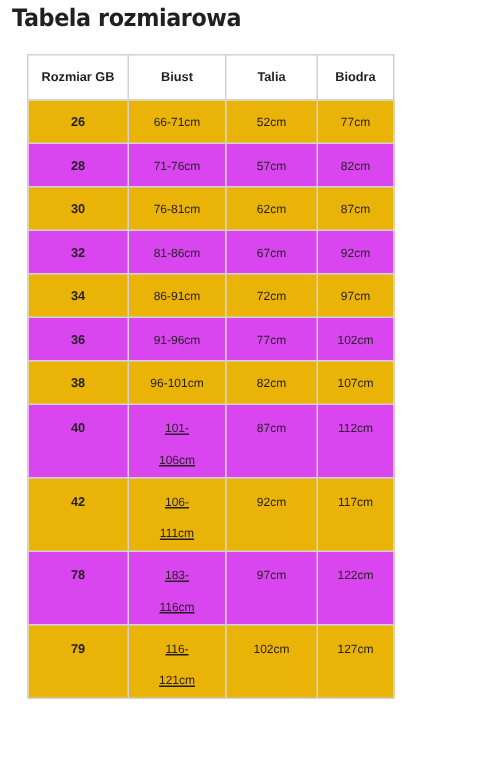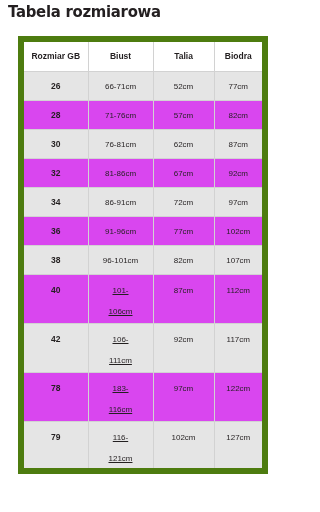--- a/index.html
+++ b/index.html
@@ -40,21 +40,21 @@
     position: absolute;
     left: 18px;
     top: 36px;
     width: 244px;
   }
 
   table.size-table {
     border-collapse: collapse;
     width: 244px;
     table-layout: fixed;
-    border: 6px solid #4d7c0f;
+    border: 1px solid #4d7c0f;
     background: #ffffff;
   }
 
   table.size-table col.c0 { width: 67px; }
   table.size-table col.c1 { width: 65px; }
   table.size-table col.c2 { width: 61px; }
   table.size-table col.c3 { width: 51px; }
 
   table.size-table th,
   table.size-table td {
@@ -70,21 +70,21 @@
   table.size-table thead th {
     height: 29px;
     font-size: 8.5px;
     font-weight: bold;
     background: #ffffff;
   }
 
   table.size-table tbody tr { height: 29px; }
 
   table.size-table tbody tr.shaded td {
-    background: #e5e5e5;
+    background: #eab308;
   }
   table.size-table tbody tr.plain td {
     background: #d946ef;
   }
 
   table.size-table tbody td.size-cell {
     font-weight: bold;
     font-size: 8.5px;
   }
 

